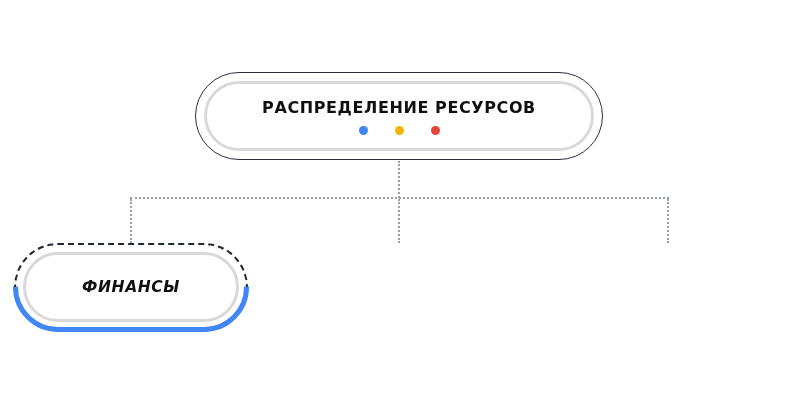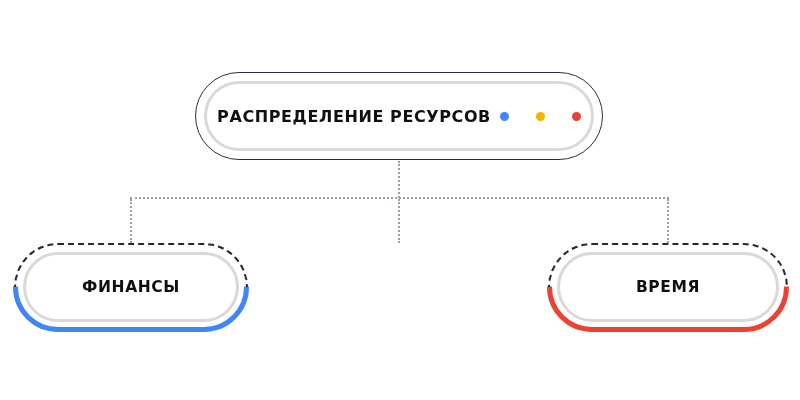--- a/index.html
+++ b/index.html
@@ -13,21 +13,21 @@
   html,body{width:800px;height:400px;background:var(--bg);overflow:hidden;
     font-family:"DejaVu Sans","Liberation Sans",sans-serif;}
   .canvas{position:relative;width:800px;height:400px;background:var(--bg);}
 
   
   .node{position:absolute;background:#fff;}
   .root-node{left:195px;top:72px;width:408px;height:88px;
     border:1.5px solid #2b3040;border-radius:44px;}
   .ring-inner{position:absolute;inset:8px;border:3px solid var(--inner);
     border-radius:36px;pointer-events:none;}
-  .root-content{position:absolute;inset:0;display:flex;
+  .root-content{position:absolute;inset:0;display:flex;flex-direction:column;
     align-items:center;justify-content:center;gap:9px;}
   .root-label{font-size:16px;font-weight:bold;color:var(--text);
     letter-spacing:.6px;white-space:nowrap;}
   .dots{display:flex;gap:27px;}
   .dot{width:9px;height:9px;border-radius:50%;}
 
   
   .conn-v{position:absolute;width:0;border-left:2px dotted var(--conn);}
   .conn-h{position:absolute;height:0;border-top:2px dotted var(--conn);}
   .stem{left:398px;top:161px;height:37px;}
@@ -45,21 +45,21 @@
     border-radius:44px;pointer-events:none;}
   .ring-accent{position:absolute;inset:-1px;border:5px solid #000;
     border-radius:45px;pointer-events:none;}
   .child .ring-inner{inset:9px;border-radius:35px;}
   .accent-bottom .ring-dash{clip-path:inset(0 0 50% 0);}
   .accent-bottom .ring-accent{clip-path:inset(49.5% 0 0 0);}
   .accent-top .ring-dash{clip-path:inset(50% 0 0 0);}
   .accent-top .ring-accent{clip-path:inset(0 0 49.5% 0);}
   .child-label{position:absolute;inset:0;display:flex;align-items:center;
     justify-content:center;font-size:15.5px;font-weight:bold;color:var(--text);
-    letter-spacing:.6px;white-space:nowrap;}
+    letter-spacing:.6px;white-space:nowrap;font-style:italic;}
 </style>
 </head>
 <body>
 
 <div class="canvas">
 
   <div class="node root-node">
     <div class="ring-inner"></div>
     <div class="root-content">
       <div class="root-label">РАСПРЕДЕЛЕНИЕ РЕСУРСОВ</div>
@@ -78,20 +78,14 @@
   <div class="conn-v drop-3"></div>
 
   <div class="node child child-1 accent-bottom">
     <div class="ring-accent" style="border-color: rgb(66, 133, 244);"></div>
     <div class="ring-dash"></div>
     <div class="ring-inner"></div>
     <div class="child-label">ФИНАНСЫ</div>
   </div>
 
 
-  <div class="node child child-3 accent-bottom">
-    <div class="ring-accent" style="border-color: rgb(234, 67, 53);"></div>
-    <div class="ring-dash"></div>
-    <div class="ring-inner"></div>
-    <div class="child-label">ВРЕМЯ</div>
-  </div>
 
 </div>
 
 </body></html>

